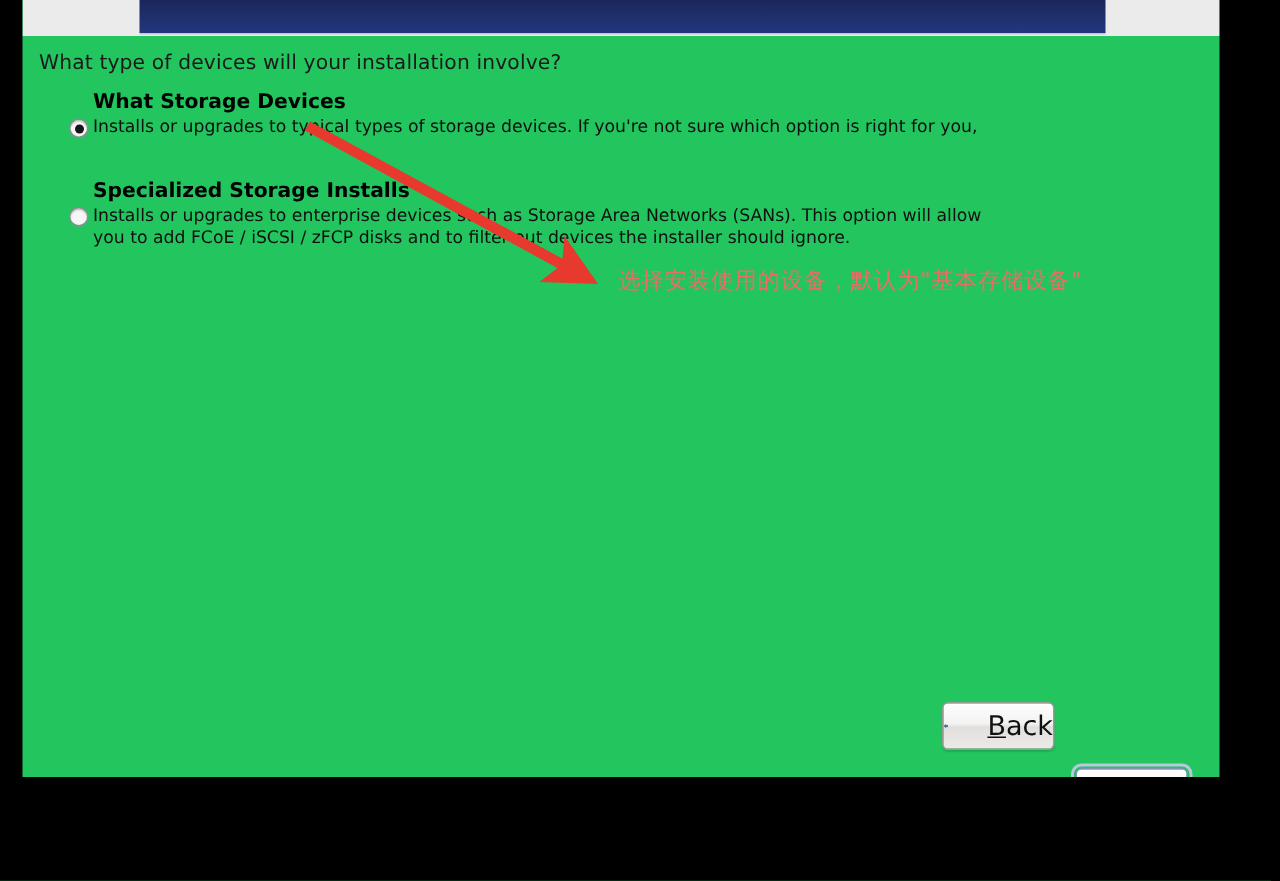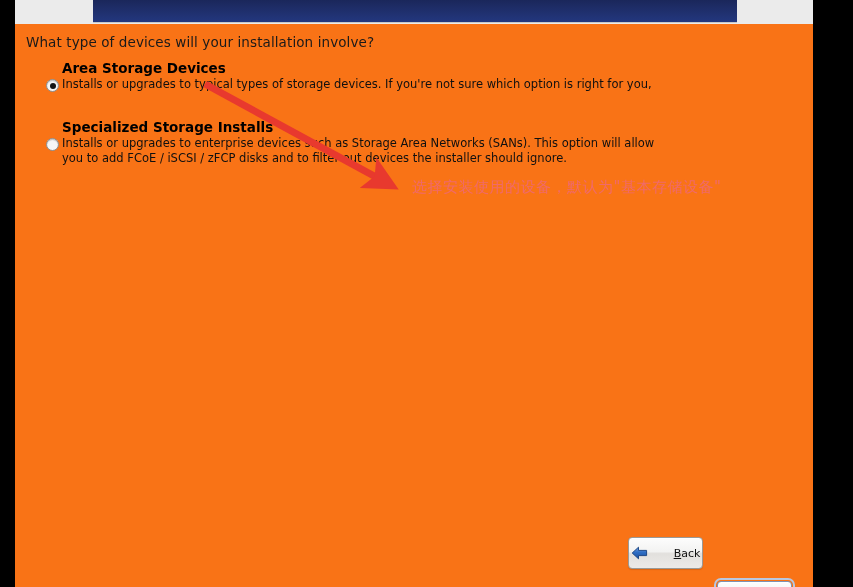--- a/index.html
+++ b/index.html
@@ -20,22 +20,22 @@
     height: 587px;
     background: #000000;
   }
 
   
   #installer-window {
     position: absolute;
     left: 15px;
     top: 0px;
     width: 798px;
-    height: 587px;
-    background: #f97316;
+    height: 518px;
+    background: #22c55e;
     overflow: hidden;
   }
 
   
   #banner-wrap {
     position: absolute;
     left: 0px;
     top: 0px;
     width: 798px;
     height: 24px;
@@ -162,21 +162,21 @@
   }
   #btn-next {
     left: 702px;
     width: 75px;
     outline: 2px solid #b9c7df;
     outline-offset: 1px;
     border-color: #7e93b5;
     margin-top: 44px;
   }
   .btn-label {
-    font-size: 11px;
+    font-size: 18px;
     color: #111111;
     padding-left: 20px;
   }
   .btn-label .accel {
     text-decoration: underline;
   }
   .arrow-icon {
     width: 17px;
     height: 14px;
     display: block;
@@ -192,21 +192,21 @@
   <div id="installer-window">
 
     <div id="banner-wrap">
       <div id="banner"></div>
     </div>
 
     <div id="question">What type of devices will your installation involve?</div>
 
     <div class="option" id="option-basic">
       <div class="radio checked"></div>
-      <div class="option-title">Area Storage Devices</div>
+      <div class="option-title">What Storage Devices</div>
       <div class="option-desc">
         <div class="mono-nowrap">Installs or upgrades to typical types of storage devices.  If you're not sure which option is right for you,</div>
       </div>
     </div>
 
     <div class="option" id="option-specialized">
       <div class="radio"></div>
       <div class="option-title">Specialized Storage Installs</div>
       <div class="option-desc">
         <div class="mono-nowrap">Installs or upgrades to enterprise devices such as Storage Area Networks (SANs). This option will allow</div>

